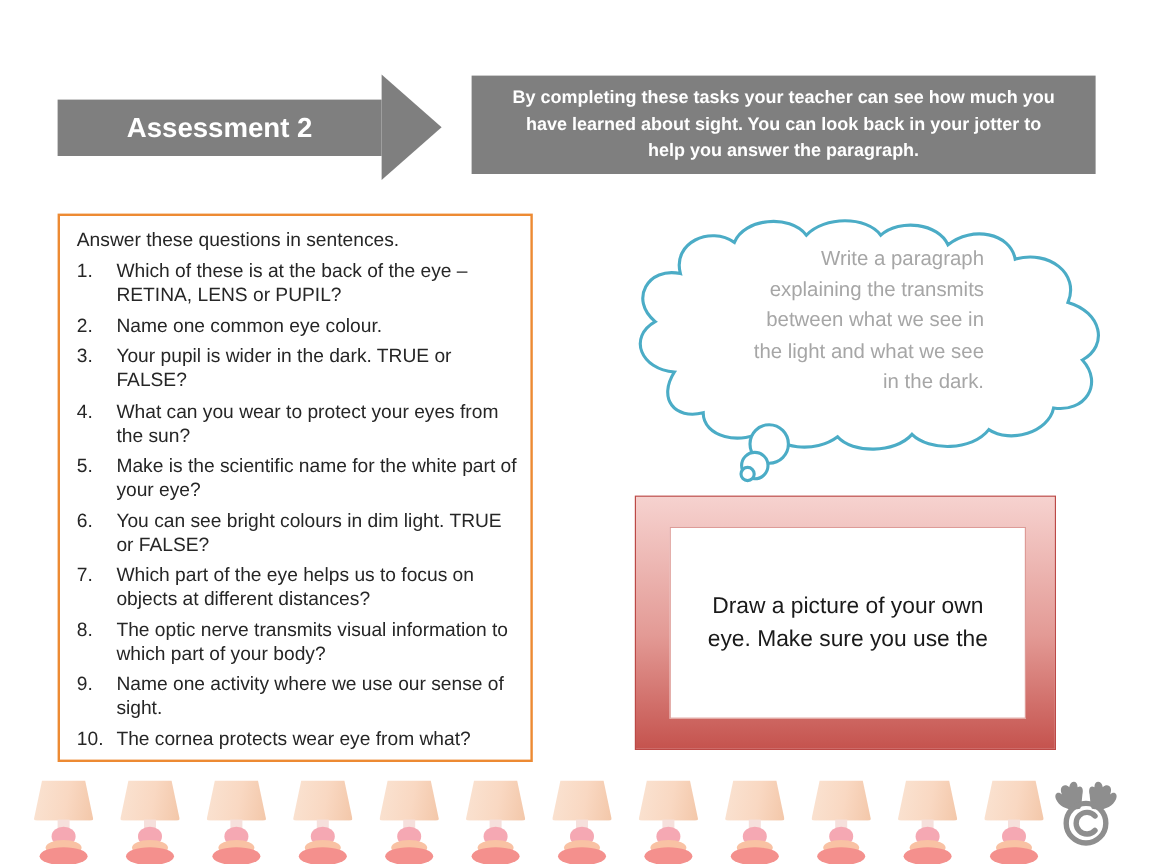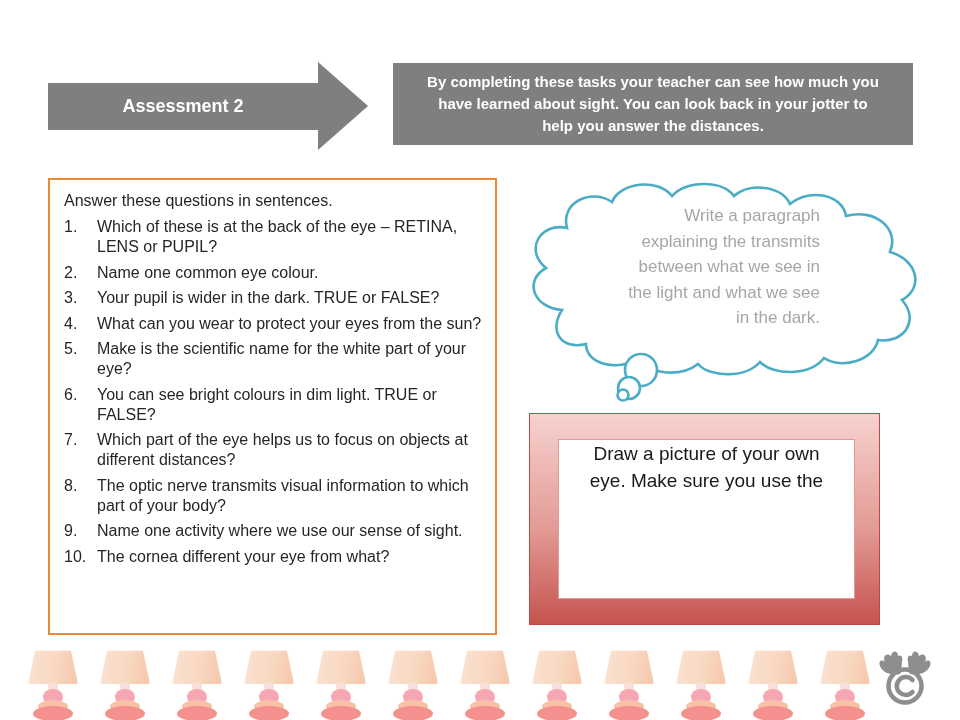--- a/index.html
+++ b/index.html
@@ -5,41 +5,41 @@
   html,body { margin:0; padding:0; background:#e9e9e9; }
   .slide {
     position:relative; width:960px; height:720px; background:#ffffff;
     margin:0 auto; overflow:hidden;
     font-family:"Liberation Sans", sans-serif;
   }
 
   
   .arrow-body {
     position:absolute; left:48px; top:83px; width:270px; height:47px;
-    background:#7f7f7f; color:#ffffff; font-weight:bold; font-size:18px;
+    background:#7f7f7f; color:#ffffff; font-weight:bold; font-size:23px;
     display:flex; align-items:center; justify-content:center;
   }
   .arrow-head {
     position:absolute; left:318px; top:62px; width:0; height:0;
     border-top:44px solid transparent; border-bottom:44px solid transparent;
     border-left:50px solid #7f7f7f;
   }
 
   
   .info-box {
     position:absolute; left:393px; top:63px; width:520px; height:82px;
     background:#7f7f7f; color:#ffffff; font-weight:bold; font-size:15px;
     line-height:22px; text-align:center;
     display:flex; flex-direction:column; justify-content:center;
   }
   .info-box span { display:block; }
 
   
   .question-box {
-    position:absolute; left:48px; top:178px; width:449px; height:457px;
+    position:absolute; left:48px; top:178px; width:396px; height:457px;
     box-sizing:border-box; background:#ffffff; border:2px solid #ed8a33;
     padding:11px 8px 8px 14px; color:#262626; font-size:16px; line-height:20px;
   }
   .q-intro { margin-bottom:6px; }
   .q-item { display:flex; margin-bottom:5.5px; }
   .q-num  { width:33px; flex:none; }
   .q-text { flex:1; }
 
   
   .cloud-svg { position:absolute; left:510px; top:176px; }
@@ -51,21 +51,21 @@
 
   
   .draw-box {
     position:absolute; left:529px; top:413px; width:351px; height:212px;
     box-sizing:border-box; border:1px solid #bc4946;
     background:linear-gradient(180deg,#f6d2cf 0%,#e39a95 55%,#c5534e 100%);
   }
   .draw-inner {
     position:absolute; left:28px; top:25px; width:297px; height:160px;
     box-sizing:border-box; background:#ffffff; border:1px solid #de9b97;
-    display:flex; flex-direction:column; justify-content:flex-start;
+    display:flex; flex-direction:column; justify-content:center;
     text-align:center; font-size:19px; line-height:27px; color:#1a1a1a;
   }
   .draw-inner span { display:block; }
 
   
   .lamp-row {
     position:absolute; left:22px; top:650px; width:854px;
     display:flex; justify-content:space-between;
   }
   .lamp { position:relative; width:62px; height:68px; flex:none; }
@@ -89,21 +89,21 @@
 <div class="slide">
 
   <div class="arrow-body">
     <span>Assessment 2</span>
   </div>
   <div class="arrow-head"></div>
 
   <div class="info-box">
     <span>By completing these tasks your teacher can see how much you</span>
     <span>have learned about sight. You can look back in your jotter to</span>
-    <span>help you answer the distances.</span>
+    <span>help you answer the paragraph.</span>
   </div>
 
   <div class="question-box">
     <div class="q-intro">Answer these questions in sentences.</div>
     <div>
         <div class="q-item">
           <span class="q-num">1.</span>
           <span class="q-text">Which of these is at the back of the eye – RETINA, LENS or PUPIL?</span>
         </div>
         <div class="q-item">
@@ -133,21 +133,21 @@
         <div class="q-item">
           <span class="q-num">8.</span>
           <span class="q-text">The optic nerve transmits visual information to which part of your body?</span>
         </div>
         <div class="q-item">
           <span class="q-num">9.</span>
           <span class="q-text">Name one activity where we use our sense of sight.</span>
         </div>
         <div class="q-item">
           <span class="q-num">10.</span>
-          <span class="q-text">The cornea different your eye from what?</span>
+          <span class="q-text">The cornea protects wear eye from what?</span>
         </div>
       </div>
   </div>
 
   <svg class="cloud-svg" width="420" height="235" viewBox="0 0 420 235">
     <g fill="#ffffff" stroke="#4BACC6" stroke-width="2.6" stroke-linecap="round">
       <path d="M 52 134
                C 24 132 13 105 36 92
                C 14 74 30 46 57 52
                C 50 26 82 12 102 26

